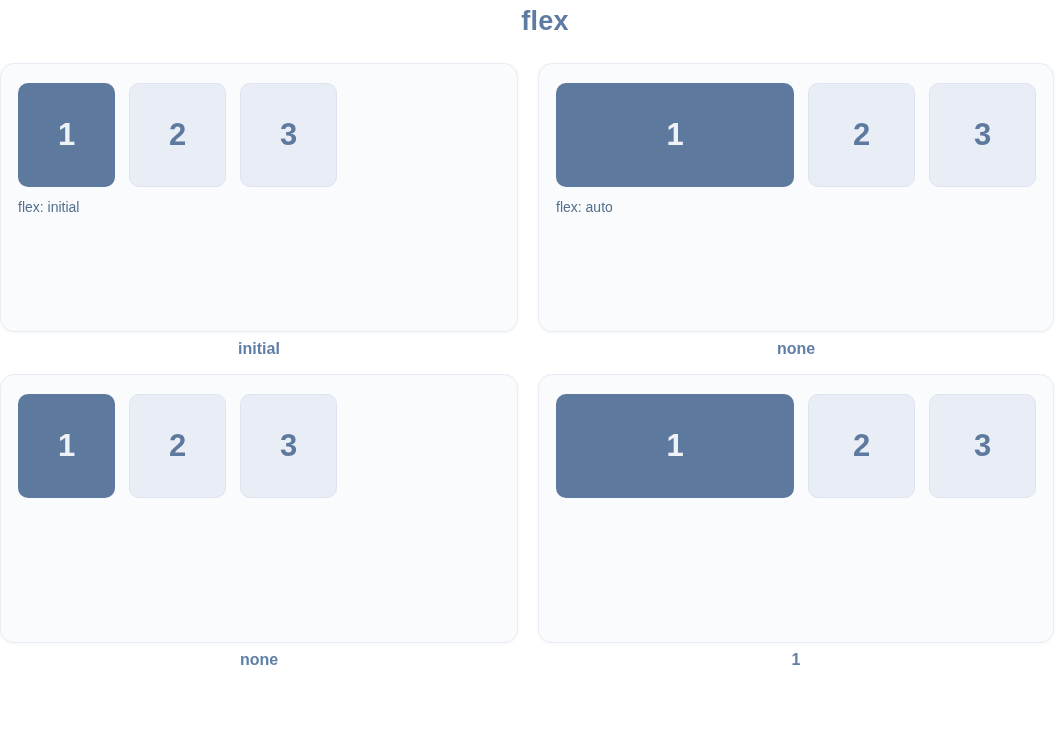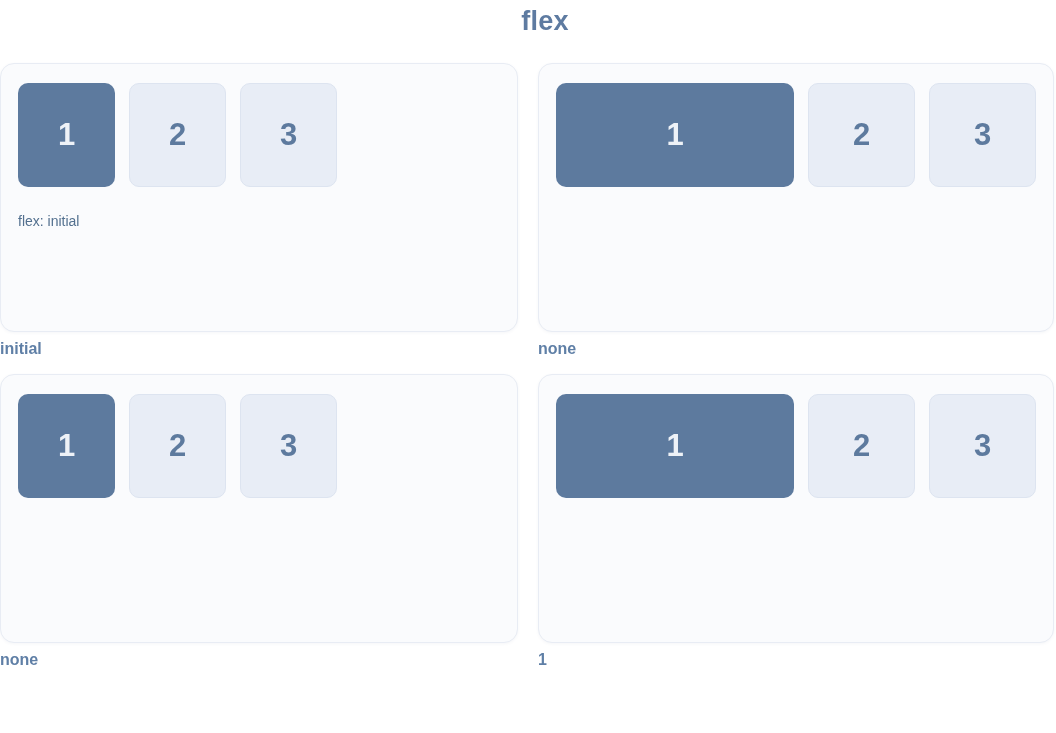--- a/index.html
+++ b/index.html
@@ -67,33 +67,34 @@
     background: #e8edf6;
     border: 1.5px solid #dde4f0;
     color: #5d7a9e;
   }
 
   
   .panel.grow-first .flex-item.first { flex: 1 1 auto; }
   .panel.grow-first .flex-item.rest  { width: 107px; }
 
   .flex-caption {
-    margin-top: 25px;
+    margin-top: 11px;
     font-size: 14px;
     font-weight: 500;
     line-height: 18px;
     color: #53708f;
   }
 
   .panel-label {
     margin-top: 8px;
     font-size: 16px;
     font-weight: 700;
     line-height: 18px;
     color: #5f7fa6;
+    text-align: center;
   }
 </style>
 </head>
 <body>
 
 <div class="page">
 
   <h1 class="page-title">flex</h1>
 
   <div class="grid">
@@ -110,20 +111,21 @@
       <div class="panel-label">initial</div>
     </div>
 
     <div class="cell">
       <div class="panel grow-first">
         <div class="items-row">
           <div class="flex-item first">1</div>
           <div class="flex-item rest">2</div>
           <div class="flex-item rest">3</div>
         </div>
+        <div class="flex-caption">flex: auto</div>
       </div>
       <div class="panel-label">none</div>
     </div>
 
     <div class="cell">
       <div class="panel">
         <div class="items-row">
           <div class="flex-item first">1</div>
           <div class="flex-item rest">2</div>
           <div class="flex-item rest">3</div>

